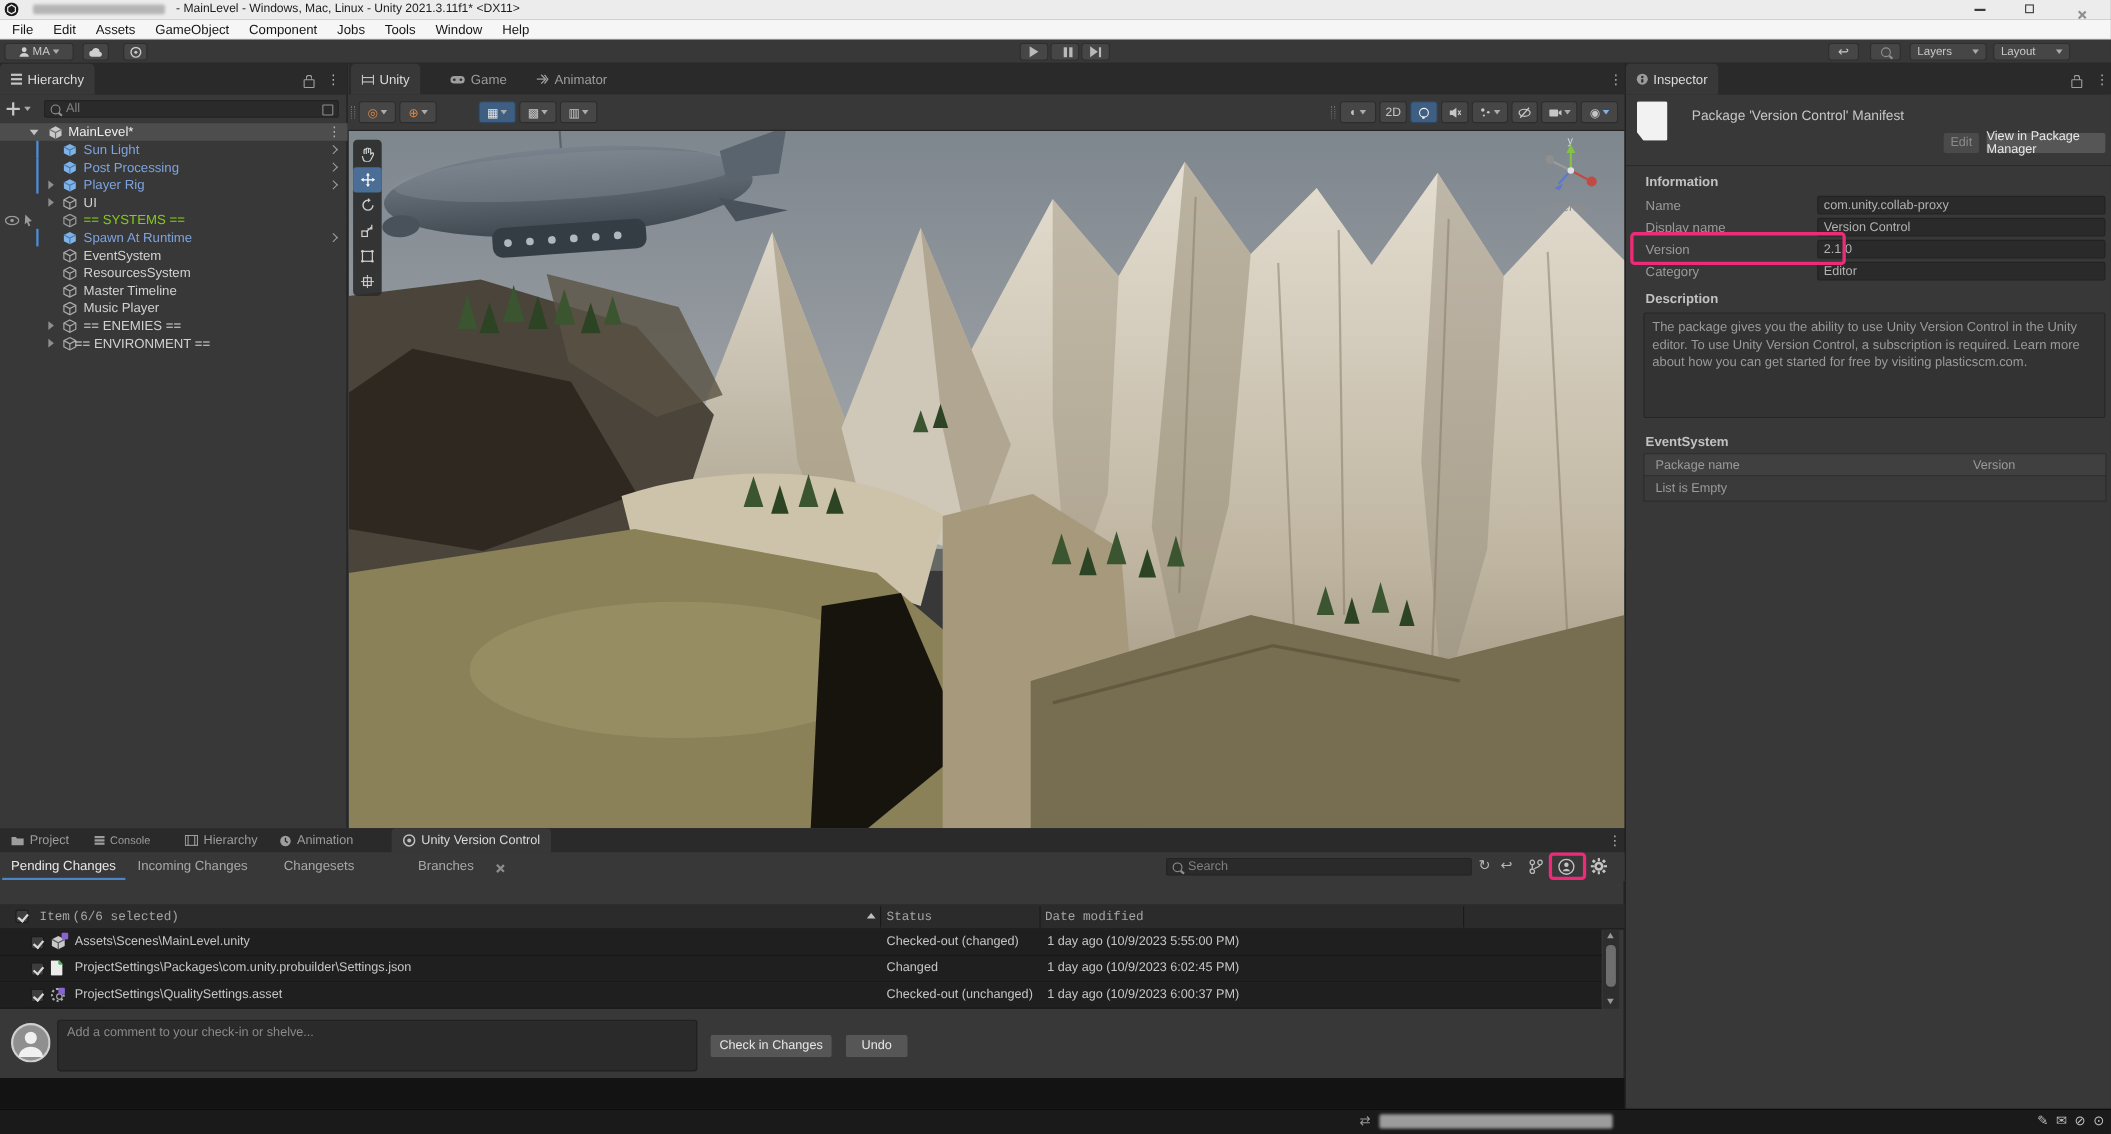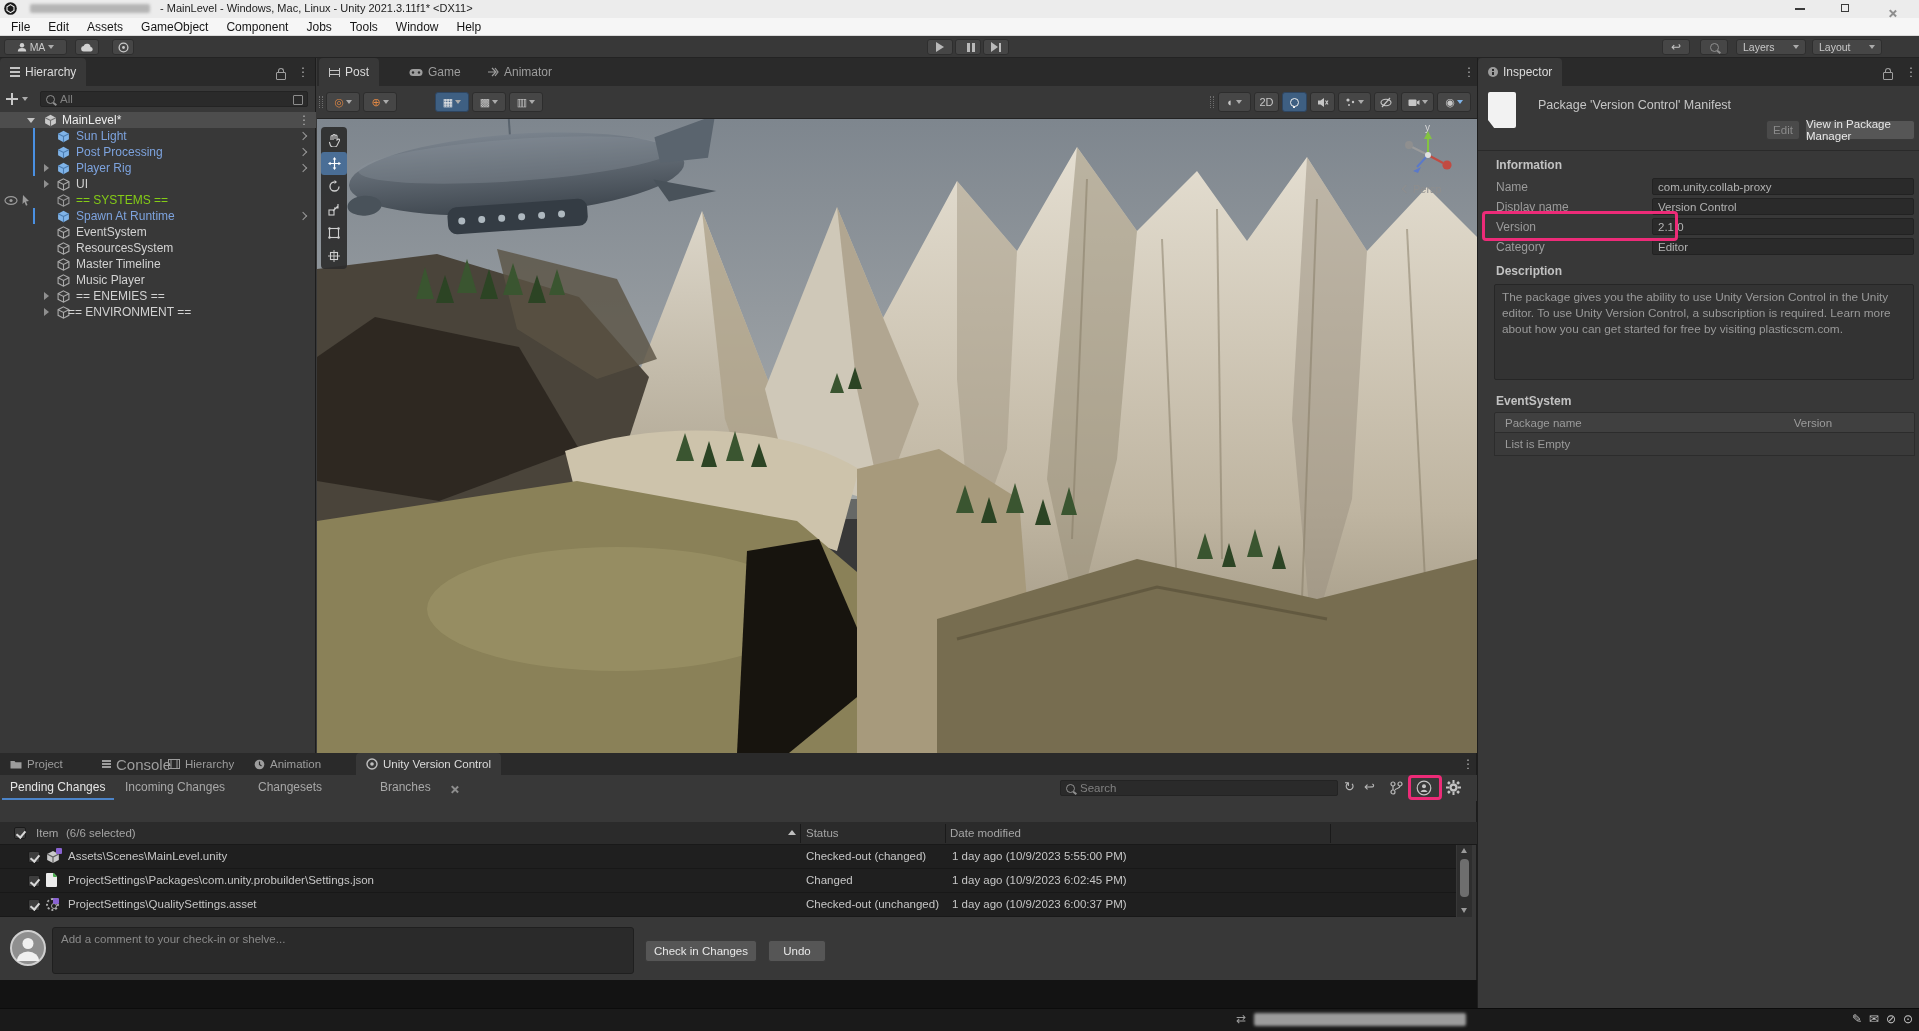--- a/index.html
+++ b/index.html
@@ -61,21 +61,21 @@
   .toolcell{width:26px;height:23px;display:flex;align-items:center;justify-content:center;color:#C9C9C9;}
   .toolcell.sel{background:#4A6E96;border-radius:3px;}
 
   
   .ins-label{position:absolute;left:18px;color:#9B9B9B;font-size:12px;}
   .ins-box{position:absolute;left:174px;width:262px;height:17px;background:#2A2A2A;border:1px solid #222;border-radius:2px;
            box-sizing:border-box;color:#B2B2B2;font-size:11.5px;display:flex;align-items:center;padding:0 5px;}
   .sect{position:absolute;left:18px;color:#C2C2C2;font-weight:bold;font-size:12px;}
 
   
-  .th{color:#A5A5A5;font-size:11.5px;}
+  .th{color:#A5A5A5;font-size:11.5px;font-family:Liberation Mono, monospace;}
   .trow{position:absolute;left:0;width:1456px;height:24px;background:#1F1F1F;border-bottom:1px solid #181818;box-sizing:border-box;color:#C6C6C6;font-size:11.5px;}
   .cb{position:absolute;width:12px;height:12px;background:#3D3D3D;border:1px solid #1B1B1B;border-radius:2px;box-sizing:border-box;}
   .cb::after{content:"";position:absolute;left:2.5px;top:0.5px;width:4px;height:7px;border:solid #D8D8D8;border-width:0 2px 2px 0;transform:rotate(40deg);}
   .badge{position:absolute;right:-2px;top:-2px;width:6px;height:6px;border-radius:1px;}
 
   .btn{background:#565656;border:1px solid #393939;border-radius:3px;color:#E8E8E8;font-size:11.5px;
        display:flex;align-items:center;justify-content:center;box-sizing:border-box;}
 
   .annot{border:3px solid #ED2B78;border-radius:4px;box-sizing:border-box;background:transparent;}
 </style>
@@ -298,21 +298,21 @@
           <path d="M1 3.4 6 6l5-2.6M6 6v5.2" stroke="#ABABAB" stroke-width="1" fill="none"></path>
         </svg>
       <span class="abs" style="left:68px">== ENVIRONMENT ==</span>
       </div>
   </div>
 
   <div class="panel" style="left:317px;top:58px;width:1160px;height:695px">
     <div class="strip">
       <div class="tab active" style="left:2px">
         <span style="width:9px;height:9px;display:inline-block;border-left:1.3px solid #C4C4C4;border-right:1.3px solid #C4C4C4;background:linear-gradient(#C4C4C4,#C4C4C4) 0 2px/9px 1.3px no-repeat,linear-gradient(#C4C4C4,#C4C4C4) 0 6px/9px 1.3px no-repeat"></span>
-        <span>Post</span>
+        <span>Unity</span>
       </div>
       <div class="tab" style="left:82px">
         <svg width="14" height="9" viewBox="0 0 14 9">
             <rect x="0.5" y="1" width="13" height="7" rx="3.5" fill="#9D9D9D"></rect>
             <circle cx="4" cy="4.5" r="1.2" fill="#2A2A2A"></circle>
             <circle cx="10" cy="4.5" r="1.2" fill="#2A2A2A"></circle>
           </svg>
         <span>Game</span>
       </div>
       <div class="tab" style="left:160px">
@@ -596,21 +596,21 @@
   </div>
 
   <div class="panel" style="left:0;top:753px;width:1477px;height:227px;border-right:1px solid #1D1D1D;box-sizing:border-box">
     <div class="strip" style="height:22px">
       <div class="tab" style="left:0;height:22px;font-size:11.5px">
         <svg width="12" height="9" viewBox="0 0 12 9">
             <path d="M0.5 1h4l1 1.3h6V8.5H0.5Z" fill="#9D9D9D"></path>
           </svg>
         <span>Project</span>
       </div>
-      <div class="tab" style="left:92px;height:22px;font-size:15px">
+      <div class="tab" style="left:76px;height:22px;font-size:10px">
         <span style="width:9px;height:2px;background:#9D9D9D;box-shadow:0 3px 0 #9D9D9D,0 -3px 0 #9D9D9D;display:inline-block"></span>
         <span>Console</span>
       </div>
       <div class="tab" style="left:158px;height:22px;font-size:11.5px">
         <svg width="12" height="10" viewBox="0 0 12 10">
             <rect x="0.5" y="0.5" width="11" height="9" fill="none" stroke="#9D9D9D"></rect>
             <path d="M3 0.5v9M9 0.5v9" stroke="#9D9D9D"></path>
           </svg>
         <span>Hierarchy</span>
       </div>

